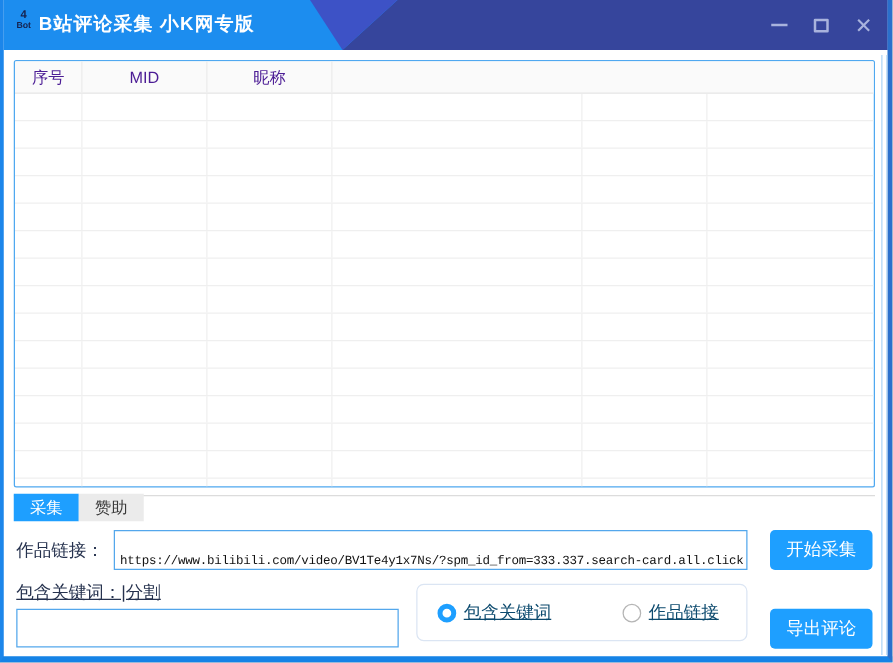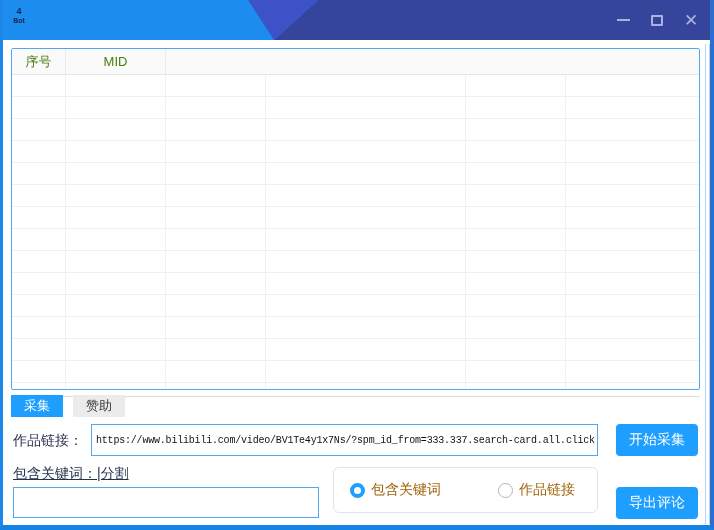--- a/index.html
+++ b/index.html
@@ -22,86 +22,88 @@
   .ctl{width:18px;height:18px;display:flex;align-items:center;justify-content:center;
        color:#a9b3dd;cursor:pointer;}
   .ctl-min i{display:block;width:13px;height:0;border-top:2px solid #a9b3dd;}
   .ctl-max i{display:block;width:12px;height:11px;border:2px solid #a9b3dd;border-radius:1px;}
   .ctl-close{font-size:17px;line-height:1;}
   
   .grid{position:absolute;left:8px;top:48px;width:689px;height:342px;border:1px solid #4fa8f0;
         border-radius:2px;background:#fff;overflow:hidden;}
   .thead{display:flex;height:26px;background:#fafafa;border-bottom:1px solid #e6e6e6;}
   .th{flex:0 0 auto;display:flex;align-items:center;justify-content:center;font-size:13px;
-      color:#4d7c0f;border-right:1px solid #ebebeb;height:100%;}
+      color:#4c1d95;border-right:1px solid #ebebeb;height:100%;}
   .th.filler{flex:1 1 auto;border-right:none;}
   .tbody{height:315px;overflow:hidden;}
   .tr{display:flex;height:22px;border-bottom:1px solid #efefef;}
   .td{flex:0 0 auto;height:100%;border-right:1px solid #f0f0f0;}
   .td.filler{flex:1 1 auto;border-right:none;}
   .scroll-hint{position:absolute;left:702px;top:44px;width:5px;height:480px;
                border-left:1px solid #aed6f8;border-right:1px solid #aed6f8;}
   
   .tabline{position:absolute;left:8px;top:396px;width:689px;height:0;border-top:1px solid #dcdcdc;}
-  .tabs{position:absolute;left:8px;top:395px;display:flex;gap:10px;}
+  .tabs{position:absolute;left:8px;top:395px;display:flex;}
   .tab{height:22px;padding:0 13px;display:flex;align-items:center;font-size:13px;cursor:pointer;}
   .tab.active{background:#1e9fff;color:#ffffff;}
   .tab.inactive{background:#ebebeb;color:#3a3a3a;}
   
   .flabel{position:absolute;font-size:14px;color:#26324e;}
   .lbl-link{left:10px;top:424px;height:32px;line-height:32px;}
   .lbl-kw{left:10px;top:463px;height:20px;line-height:20px;text-decoration:underline;}
   .tinput{position:absolute;background:#fff;border:1px solid #53a7ec;display:flex;
-          align-items:center;overflow:hidden;padding:0 4px;cursor:text;}
+          align-items:flex-end;overflow:hidden;padding:0 4px;cursor:text;}
   .in-link{left:88px;top:424px;width:507px;height:32px;}
   .in-link .txt{font-family:"Liberation Mono",monospace;font-size:10px;letter-spacing:-0.2px;
                 color:#111;white-space:nowrap;}
   .caret{display:inline-block;width:1px;height:16px;background:#1e9fff;margin-left:1px;}
   .in-kw{left:10px;top:487px;width:306px;height:31px;}
   .btn{position:absolute;width:82px;height:32px;background:#1e9fff;color:#fff;border:none;
        border-radius:4px;font-size:14px;cursor:pointer;display:flex;align-items:center;
        justify-content:center;}
   .btn-start{left:613px;top:424px;}
   .btn-export{left:613px;top:487px;}
   .radio-group{position:absolute;left:330px;top:467px;width:265px;height:46px;background:#fff;
                border:1px solid #dbe5f3;border-radius:6px;display:flex;align-items:center;
                justify-content:space-between;padding:0 22px 0 16px;}
   .radio{display:flex;align-items:center;cursor:pointer;}
   .rdot{width:15px;height:15px;border-radius:50%;background:#fff;}
   .rdot.on{border:4.5px solid #1e9fff;}
   .rdot.off{border:1px solid #b5b5b5;}
-  .rlabel{font-size:14px;color:#a16207;margin-left:6px;}
+  .rlabel{font-size:14px;color:#0c4a6e;margin-left:6px;text-decoration:underline;}
 </style>
 </head>
 <body>
 
 <div class="window">
 
   <div class="titlebar">
     <div class="tb-navy"></div>
     <div class="tb-wedge"></div>
     <div class="logo">
       <span class="l1">4</span>
       <span class="l2">Bot</span>
     </div>
+    <div class="title">B站评论采集 小K网专版</div>
     <div class="controls">
       <span class="ctl ctl-min">
           <i></i>
         </span>
       <span class="ctl ctl-max">
           <i></i>
         </span>
       <span class="ctl ctl-close">✕</span>
     </div>
   </div>
 
   <div class="grid">
     <div class="thead" id="thead">
         <div class="th" style="width: 54px;">序号</div>
         <div class="th" style="width: 100px;">MID</div>
+        <div class="th" style="width: 100px;">昵称</div>
         <div class="th filler"></div>
       </div>
     <div class="tbody" id="tbody">
         <div class="tr">
           <div class="td" style="width: 54px;"></div>
           <div class="td" style="width: 100px;"></div>
           <div class="td" style="width: 100px;"></div>
           <div class="td" style="width: 200px;"></div>
           <div class="td" style="width: 100px;"></div>
           <div class="td filler"></div>

